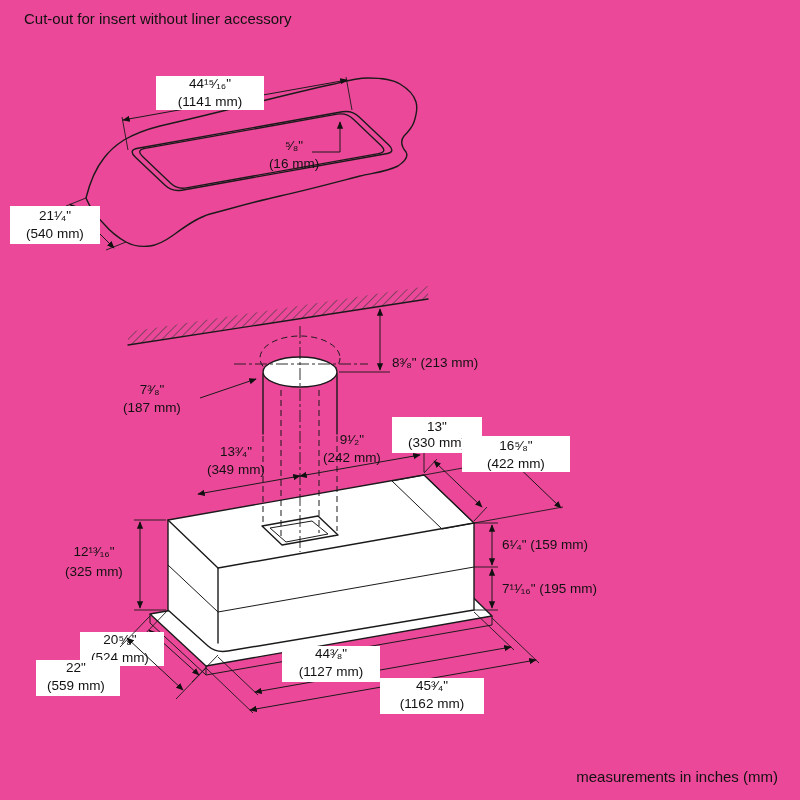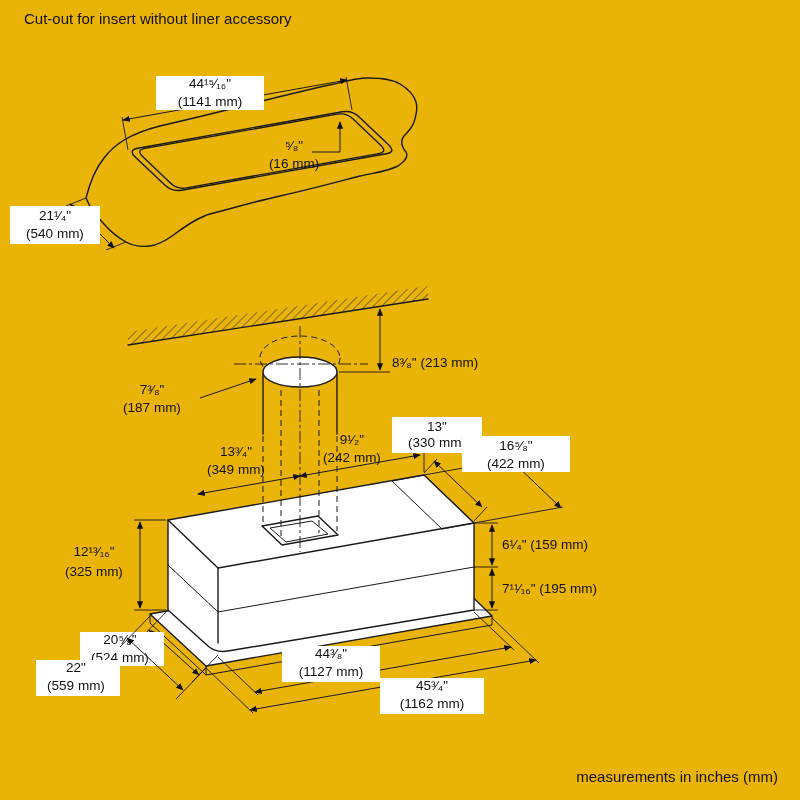--- a/index.html
+++ b/index.html
@@ -1,16 +1,16 @@
 <!DOCTYPE html>
 <html><head>
 <meta charset="utf-8">
 <style>
   html,body { margin:0; padding:0; background:#ffffff; }
-  .page { width:800px; height:800px; background:#eab308; position:relative; overflow:hidden; }
+  .page { width:800px; height:800px; background:#ec4899; position:relative; overflow:hidden; }
   svg { display:block; }
   text { font: 13.5px "Liberation Sans","DejaVu Sans",sans-serif; fill:#111111; }
   .ttl { font-size:15px; }
   .mid { text-anchor:middle; }
   .end { text-anchor:end; }
   .o   { fill:none; stroke:#1a1a1a; stroke-width:1.4; stroke-linejoin:round; stroke-linecap:round; }
   .o2  { fill:#ffffff; stroke:#1a1a1a; stroke-width:1.4; stroke-linejoin:round; }
   .thin{ fill:none; stroke:#1a1a1a; stroke-width:1; }
   .ext { fill:none; stroke:#1a1a1a; stroke-width:0.9; }
   .dim { fill:none; stroke:#1a1a1a; stroke-width:1; marker-start:url(#arr); marker-end:url(#arr); }

